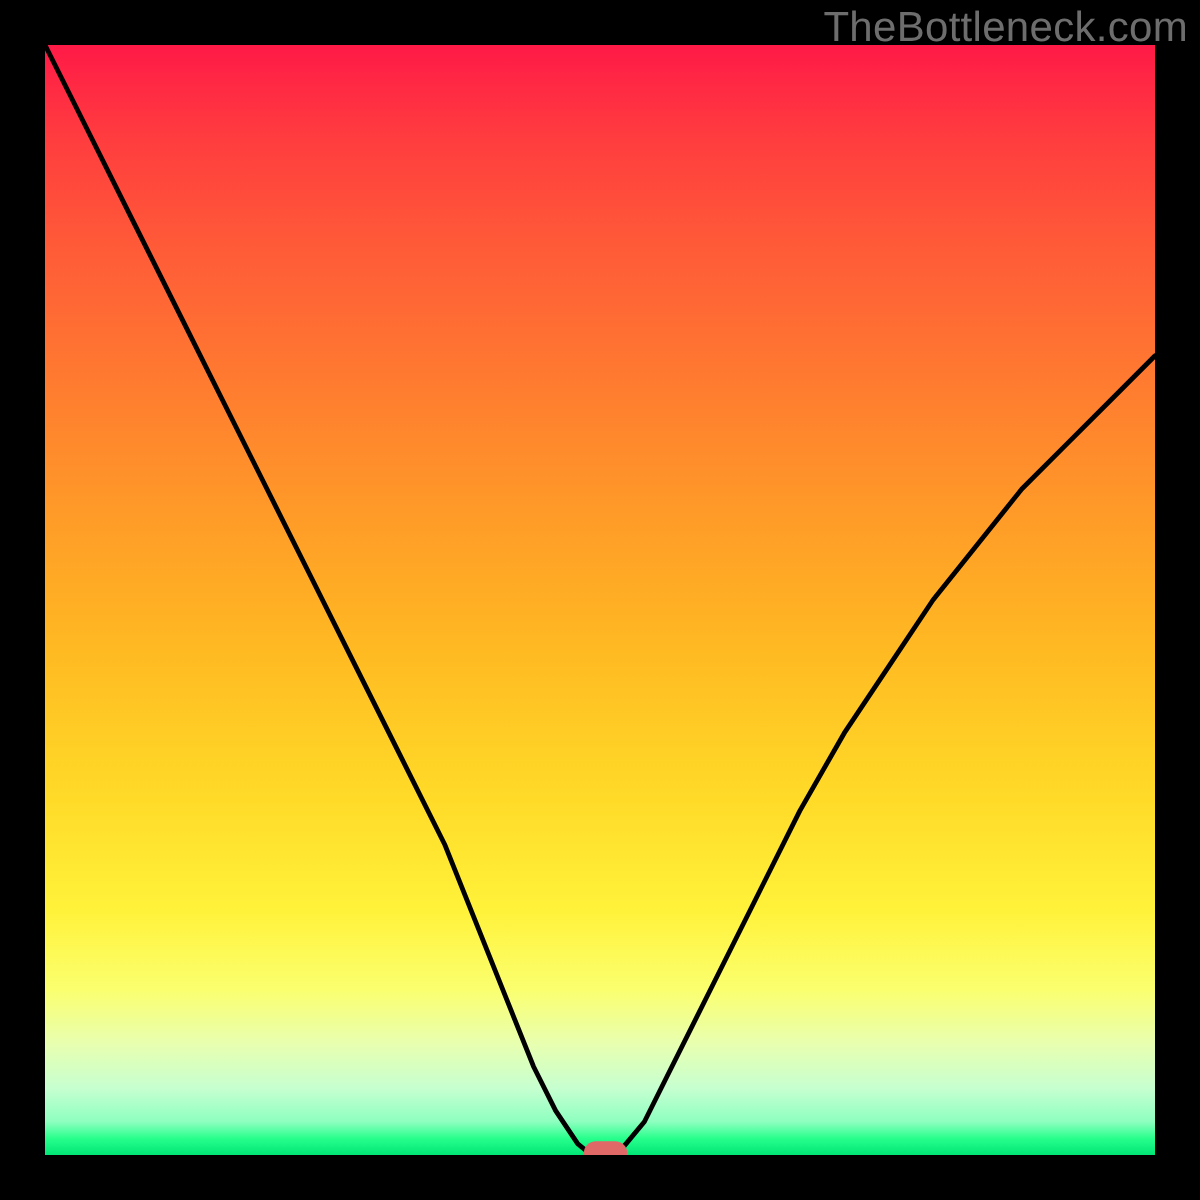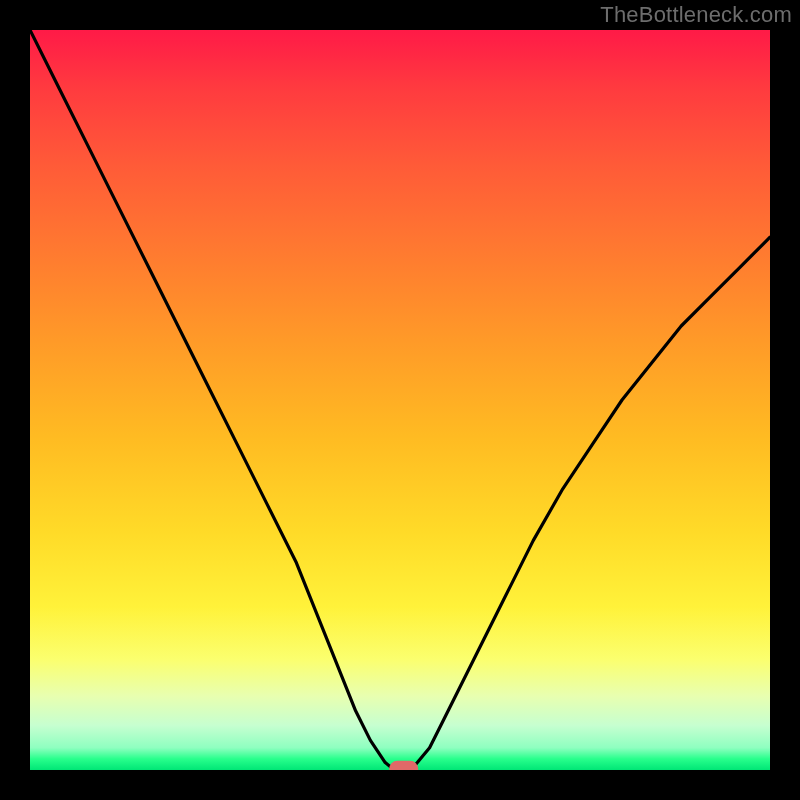--- a/index.html
+++ b/index.html
@@ -57,21 +57,21 @@
     position: absolute;
     transform: translate(-50%, -50%);
     background: #e06968;
     border-radius: 8px;
   }
   .watermark {
     position: absolute;
     top: 2px;
     right: 8px;
     color: #6d6d6d;
-    font-size: 22px;
+    font-size: 28px;
     font-weight: 500;
     letter-spacing: 0.2px;
   }
 </style>
 </head>
 <body>
 
 <div class="frame">
   <div class="plot">
     <div class="gradient"></div>

